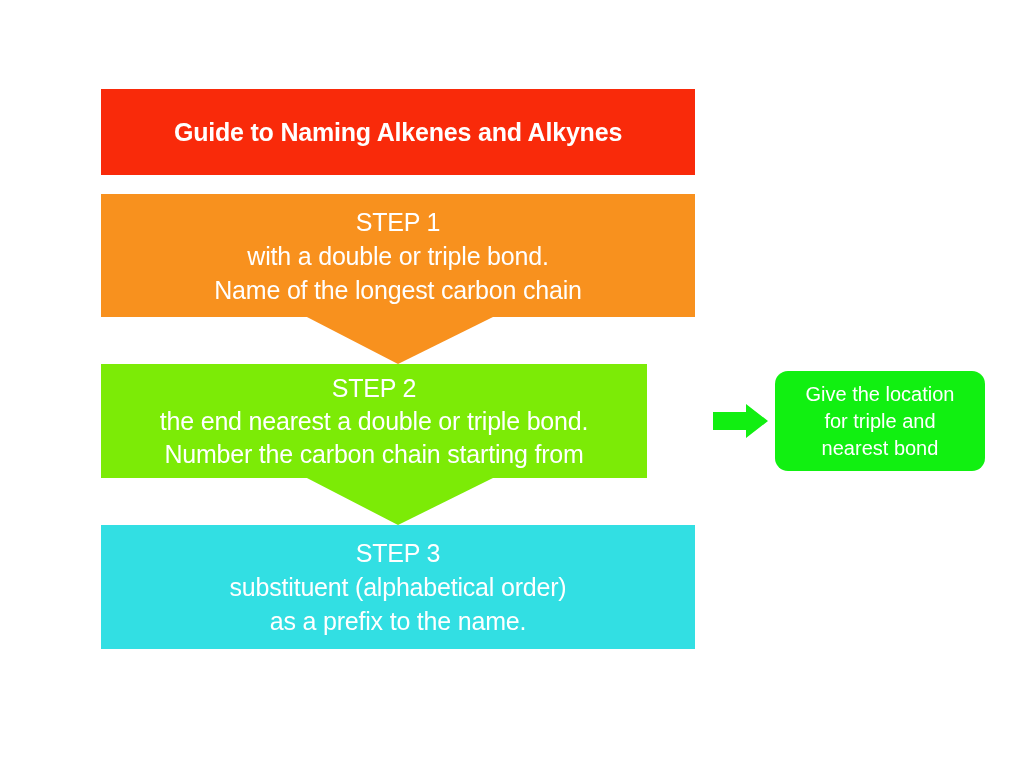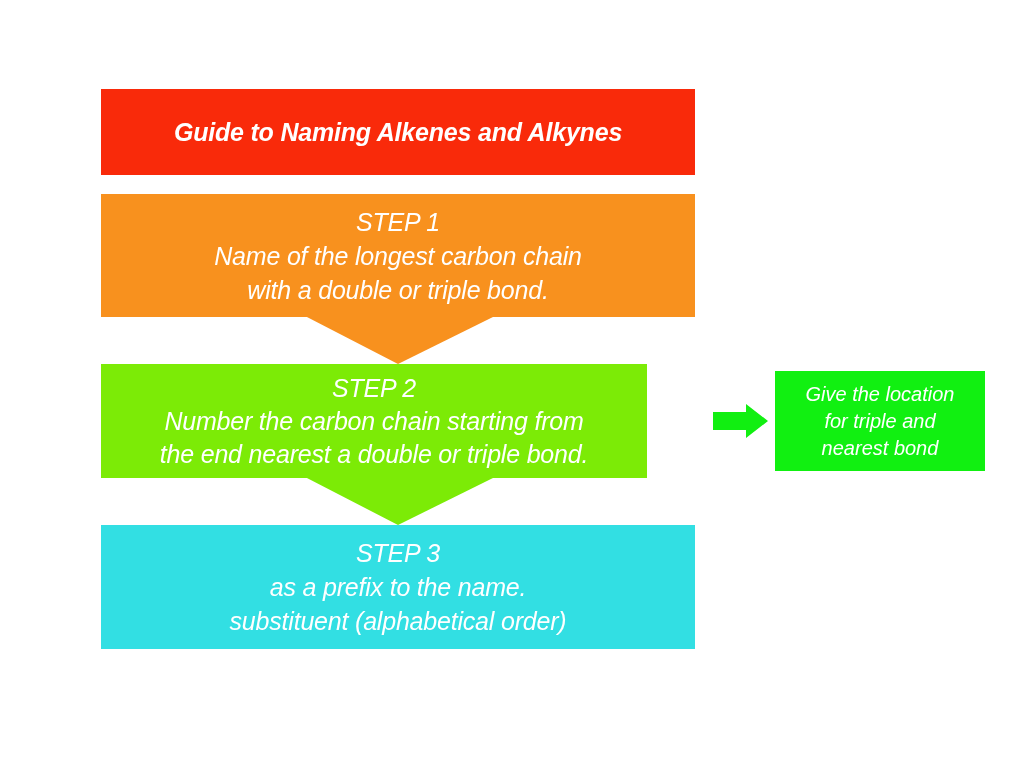--- a/index.html
+++ b/index.html
@@ -29,21 +29,20 @@
     box-sizing: border-box;
     display: flex;
     flex-direction: column;
     align-items: center;
     justify-content: center;
     text-align: center;
     color: #ffffff;
     font-family: "Liberation Sans", sans-serif;
     letter-spacing: -0.2px;
     z-index: 2;
-    font-style: italic;
   }
 
   .flow-box .line {
     display: block;
     white-space: pre;
   }
 
   
   #box-title {
     left: 101px;
@@ -116,35 +115,35 @@
 
     <polygon points="713,412 746,412 746,404 768,421 746,438 746,430 713,430" fill="#11ef11"></polygon>
   </svg>
 
   <div class="flow-box" id="box-title" style="background:#f92a0a;">
     <span class="line">Guide to Naming Alkenes and Alkynes</span>
   </div>
 
   <div class="flow-box" id="box-step1" style="background:#f8911e;">
     <span class="line">STEP 1</span>
+    <span class="line">with a double or triple bond.</span>
     <span class="line">Name of the longest carbon chain</span>
-    <span class="line">with a double or triple bond.</span>
   </div>
 
   <div class="flow-box" id="box-step2" style="background:#7ceb06;">
     <span class="line">STEP 2</span>
+    <span class="line">the end nearest a double or triple bond.</span>
     <span class="line">Number the carbon chain starting from</span>
-    <span class="line">the end nearest a double or triple bond.</span>
   </div>
 
   <div class="flow-box" id="box-step3" style="background:#32dfe3;">
     <span class="line">STEP 3</span>
+    <span class="line">substituent (alphabetical order)</span>
     <span class="line">as a prefix to the name.</span>
-    <span class="line">substituent (alphabetical order)</span>
   </div>
 
-  <div class="flow-box" id="box-side-note" style="background:#11f011;">
+  <div class="flow-box" id="box-side-note" style="background:#11f011;border-radius:13px;">
     <span class="line">Give the location</span>
     <span class="line">for triple and</span>
     <span class="line">nearest bond</span>
   </div>
 
 </div>
 
 </body></html>

